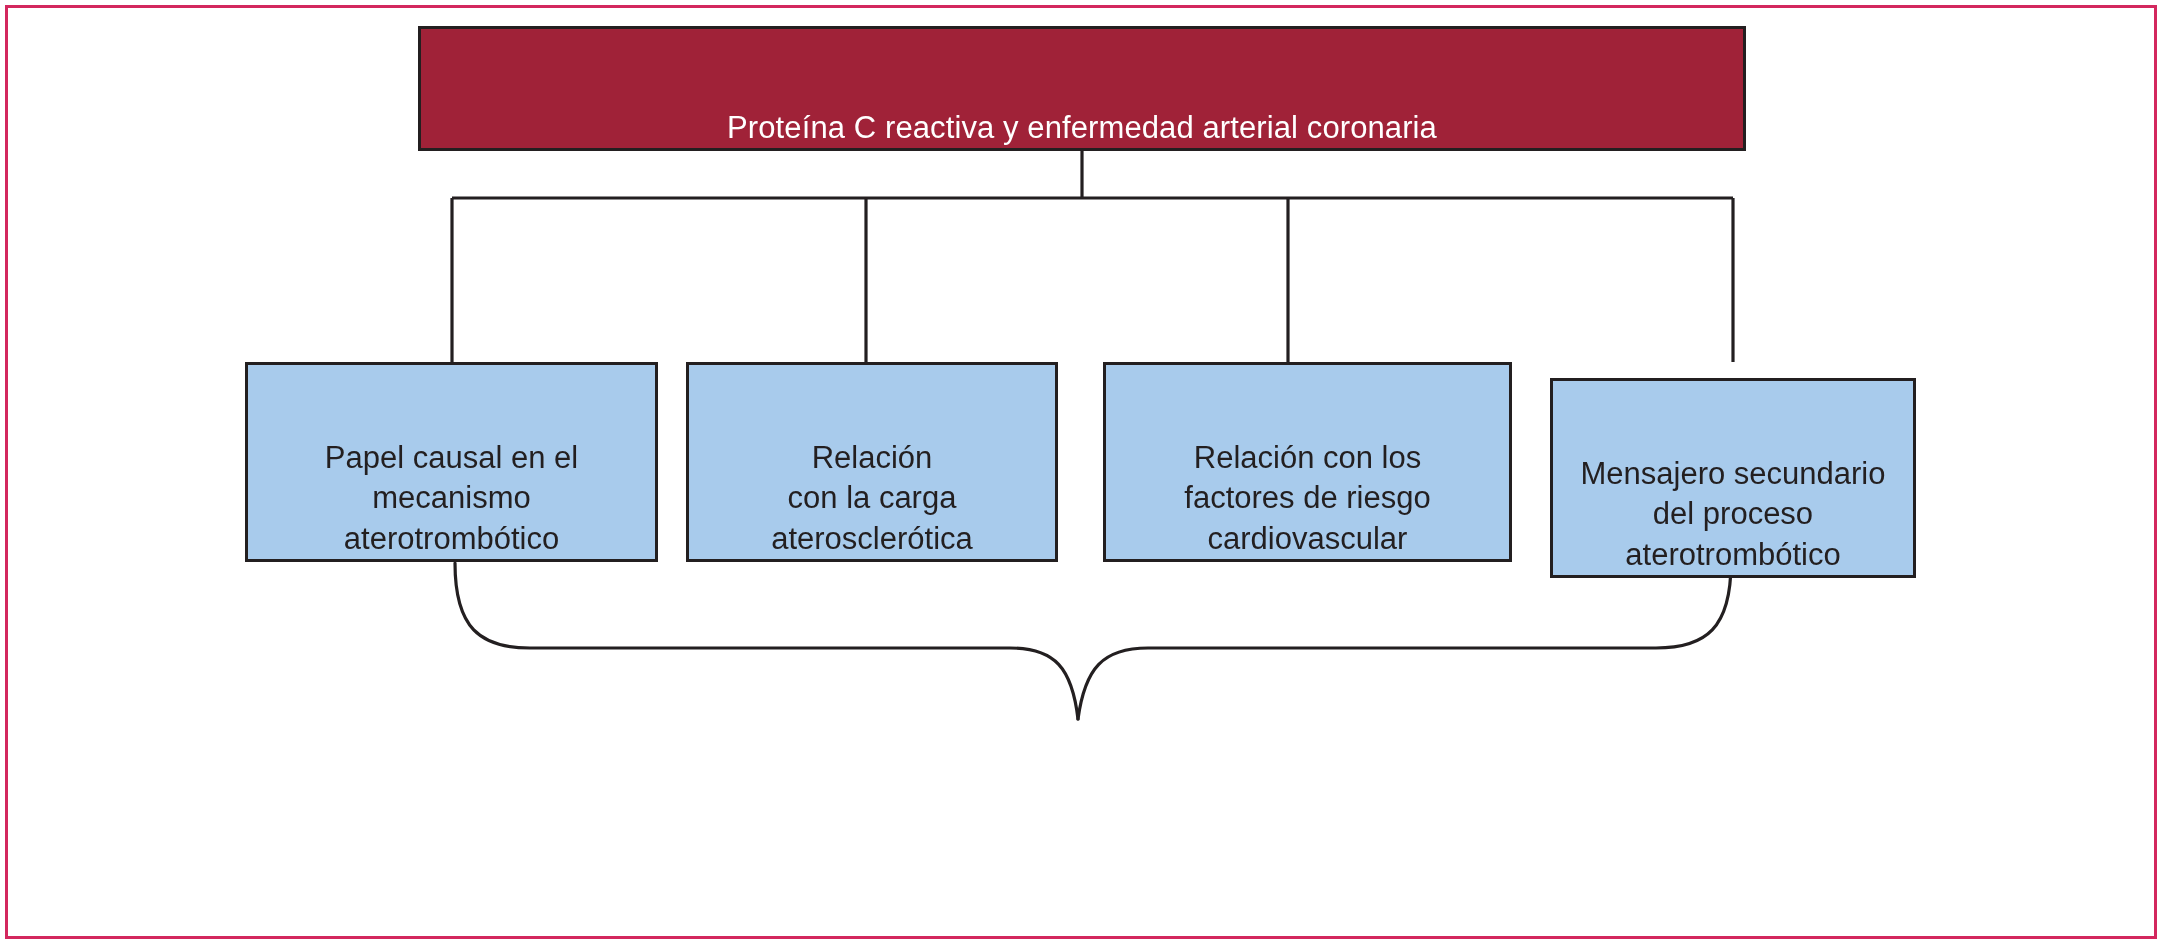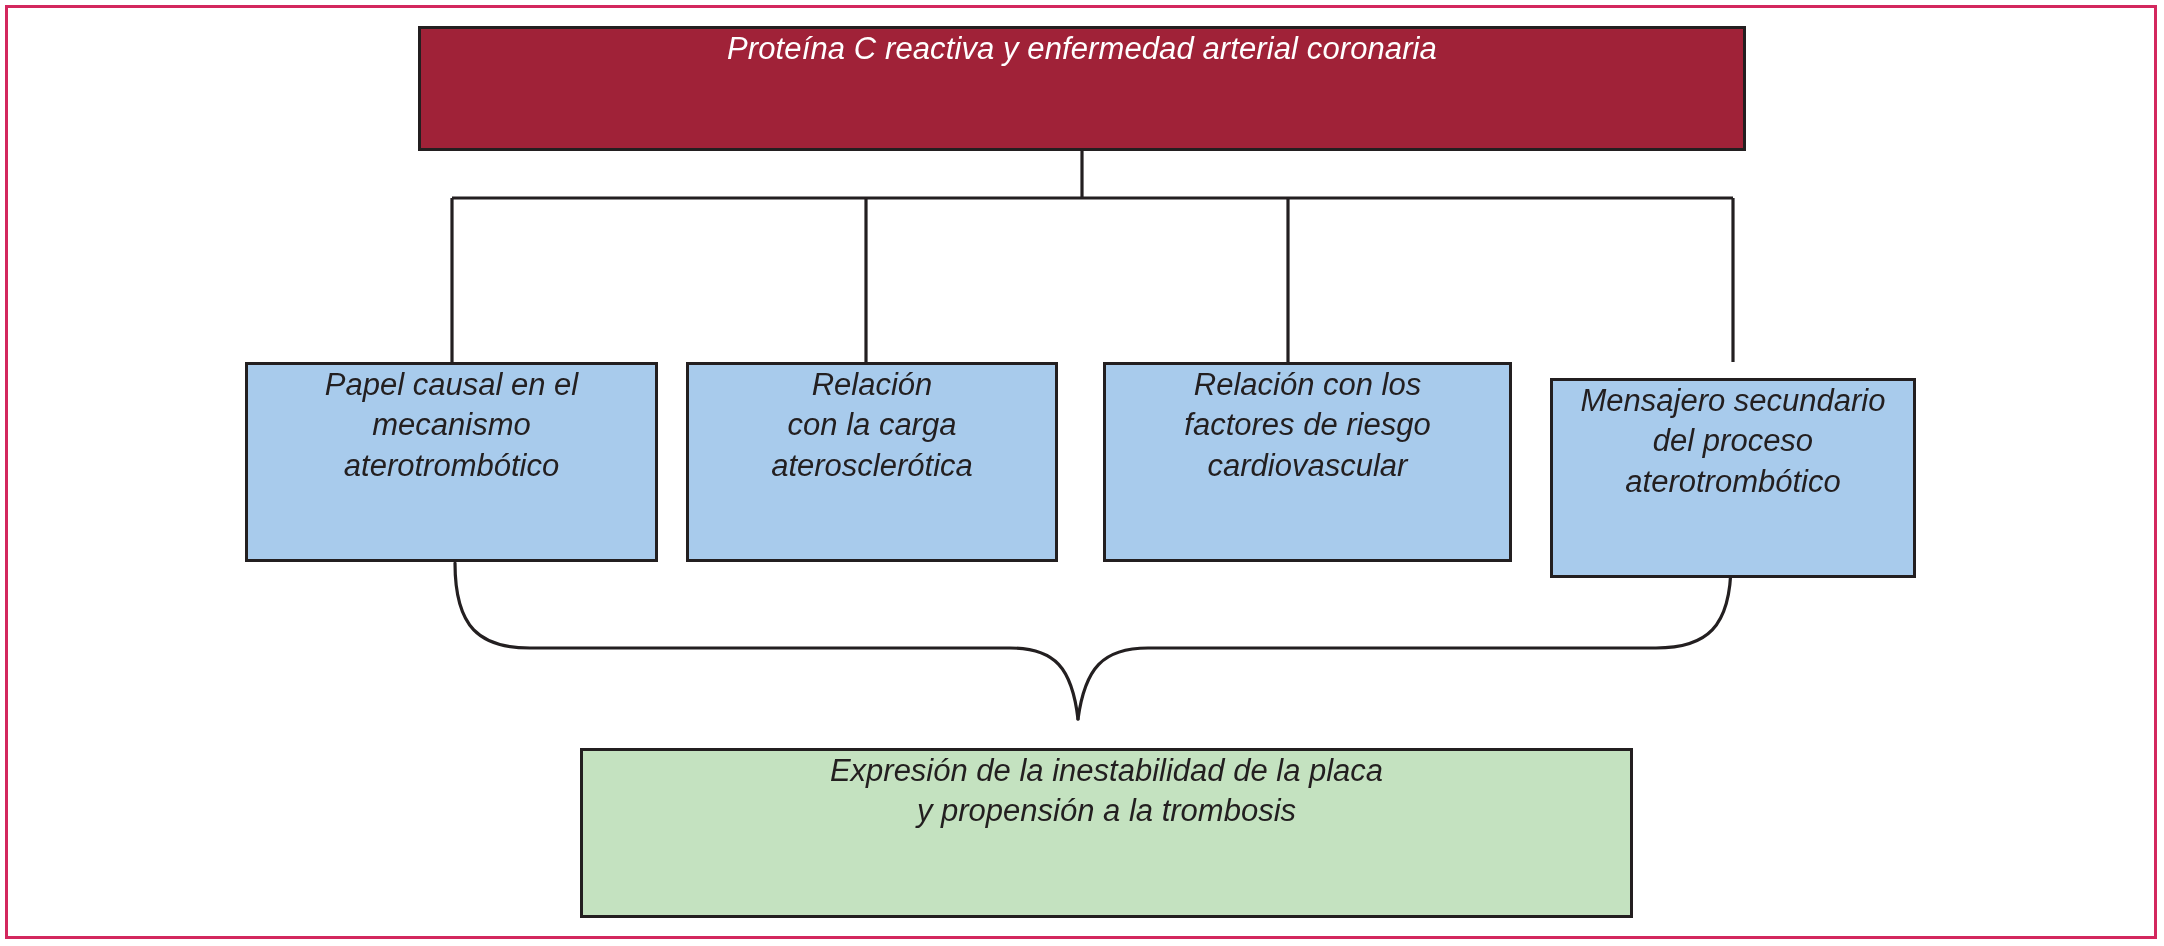--- a/index.html
+++ b/index.html
@@ -33,26 +33,25 @@
     left: 0;
     top: 0;
     width: 2164px;
     height: 946px;
   }
   .node {
     position: absolute;
     box-sizing: border-box;
     border: 3px solid #231f20;
     display: flex;
-    align-items: flex-start;
+    align-items: flex-end;
     justify-content: center;
     text-align: center;
     line-height: 1.30;
     white-space: pre-line;
-    font-style: italic;
   }
   .node-root {
     background: #a02238;
     color: #ffffff;
     font-size: 31px;
     letter-spacing: 0.1px;
   }
   .node-branch {
     background: #a8cbec;
     color: #231f20;
@@ -115,19 +114,15 @@
 con la carga
 aterosclerótica</span>
   </div>
 
   <div class="node node-branch" style="left:1550px; top:378px; width:366px; height:200px;">
     <span>Mensajero secundario
 del proceso
 aterotrombótico</span>
   </div>
 
-  <div class="node node-outcome" style="left:580px; top:748px; width:1053px; height:170px;">
-    <span>Expresión de la inestabilidad de la placa
-y propensión a la trombosis</span>
-  </div>
 
   <div class="outer-frame"></div>
 </div>
 
 </body></html>

